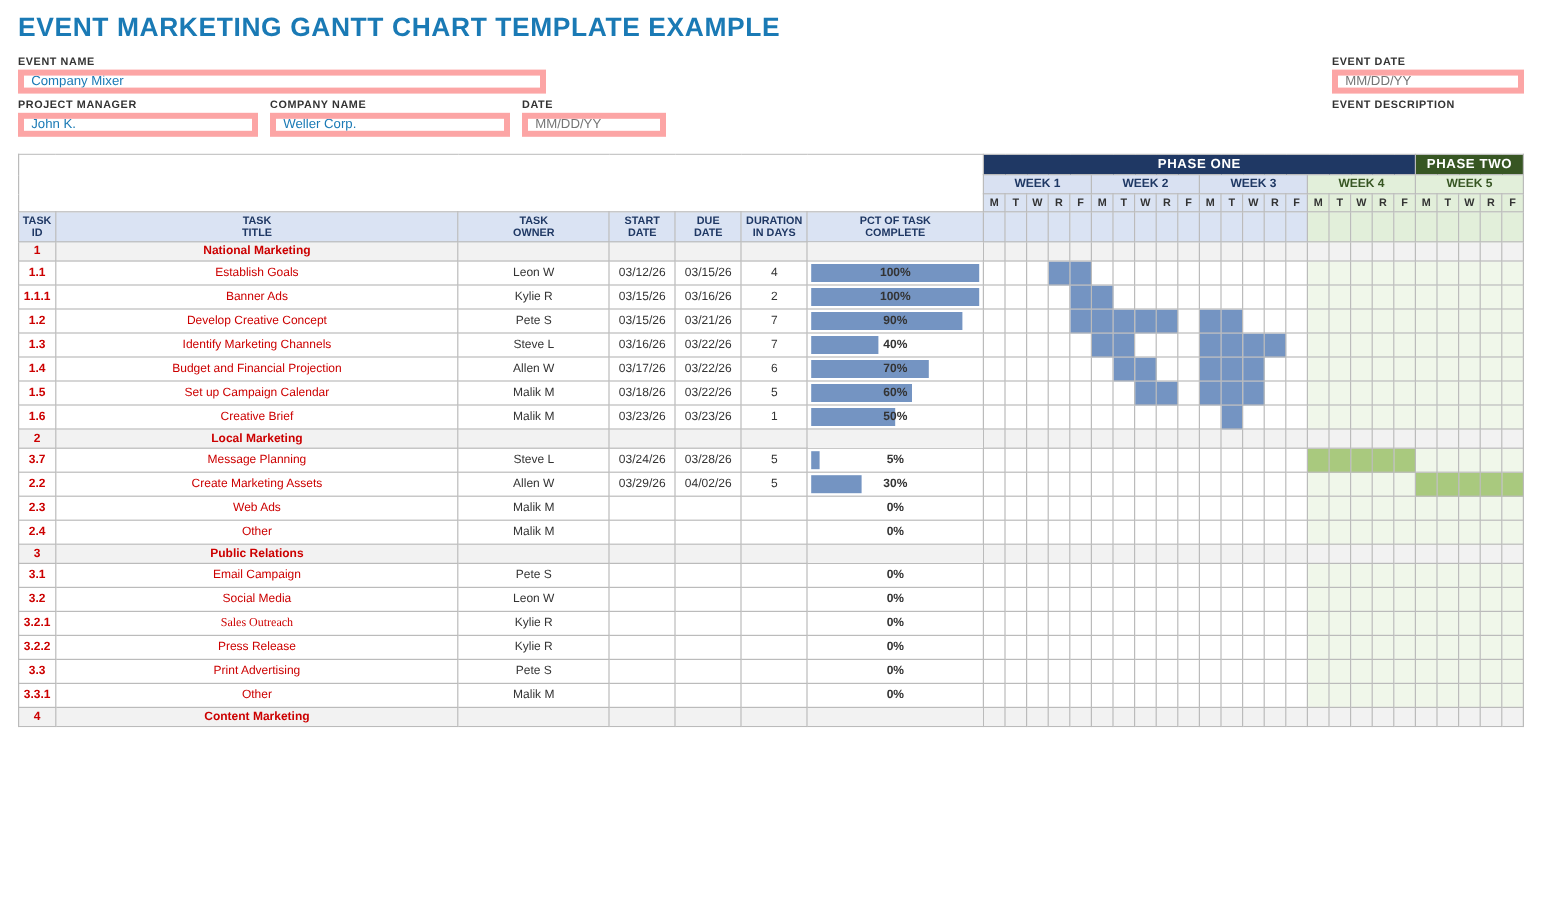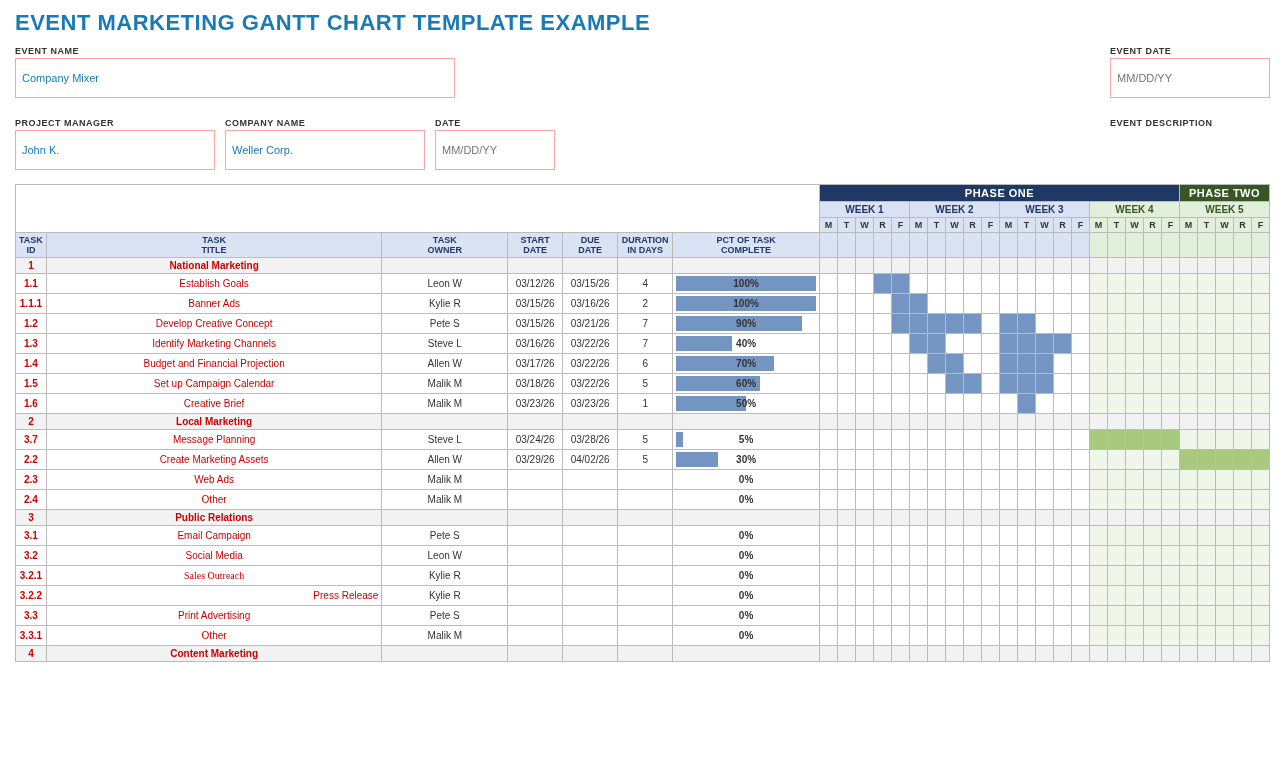--- a/index.html
+++ b/index.html
@@ -11,46 +11,46 @@
       color: #333;
     }
     h1 {
       color: #1a7ab5;
       font-size: 22px;
       font-weight: bold;
       margin-bottom: 10px;
       letter-spacing: 0.5px;
     }
     .form-section {
-      margin-bottom: 16px;
+      margin-bottom: 0;
     }
     .form-row {
       display: flex;
       gap: 10px;
       align-items: center;
       margin-bottom: 6px;
     }
     .form-field {
       display: flex;
       flex-direction: column;
     }
     .form-field label {
       font-size: 9px;
       font-weight: bold;
       color: #333;
       margin-bottom: 2px;
       letter-spacing: 0.5px;
     }
     .form-field input {
-      border: 1px solid #fca5a5;
+      border: 5px solid #fca5a5;
       padding: 3px 6px;
       font-size: 11px;
       color: #1a7ab5;
       background: #fff;
-      height: 40px;
+      height: 20px;
     }
     .field-event-name { width: 440px; }
     .field-event-date { width: 160px; }
     .field-project-manager { width: 200px; }
     .field-company-name { width: 200px; }
     .field-date { width: 120px; }
     .field-event-desc { width: 400px; }
 
     
     .gantt-wrapper {
@@ -945,21 +945,21 @@
           <td style="width: 18px; min-width: 18px; height: 16px; background: rgb(240, 247, 234);"></td>
           <td style="width: 18px; min-width: 18px; height: 16px; background: rgb(240, 247, 234);"></td>
           <td style="width: 18px; min-width: 18px; height: 16px; background: rgb(240, 247, 234);"></td>
           <td style="width: 18px; min-width: 18px; height: 16px; background: rgb(240, 247, 234);"></td>
           <td style="width: 18px; min-width: 18px; height: 16px; background: rgb(240, 247, 234);"></td>
           <td style="width: 18px; min-width: 18px; height: 16px; background: rgb(240, 247, 234);"></td>
           <td style="width: 18px; min-width: 18px; height: 16px; background: rgb(240, 247, 234);"></td>
         </tr>
         <tr>
           <td class="task-id">3.2.2</td>
-          <td class="task-title" style="color: rgb(204, 0, 0); text-align: right;">Press Release</td>
+          <td class="task-title" style="color: rgb(204, 0, 0);">Press Release</td>
           <td class="task-owner">Kylie R</td>
           <td class="task-date"></td>
           <td class="task-date"></td>
           <td class="task-duration"></td>
           <td class="pct-cell">
             <div class="pct-bar-bg">
               <div class="pct-bar-fill" style="width: 0%;"></div>
               <span class="pct-text">0%</span>
             </div>
           </td>

